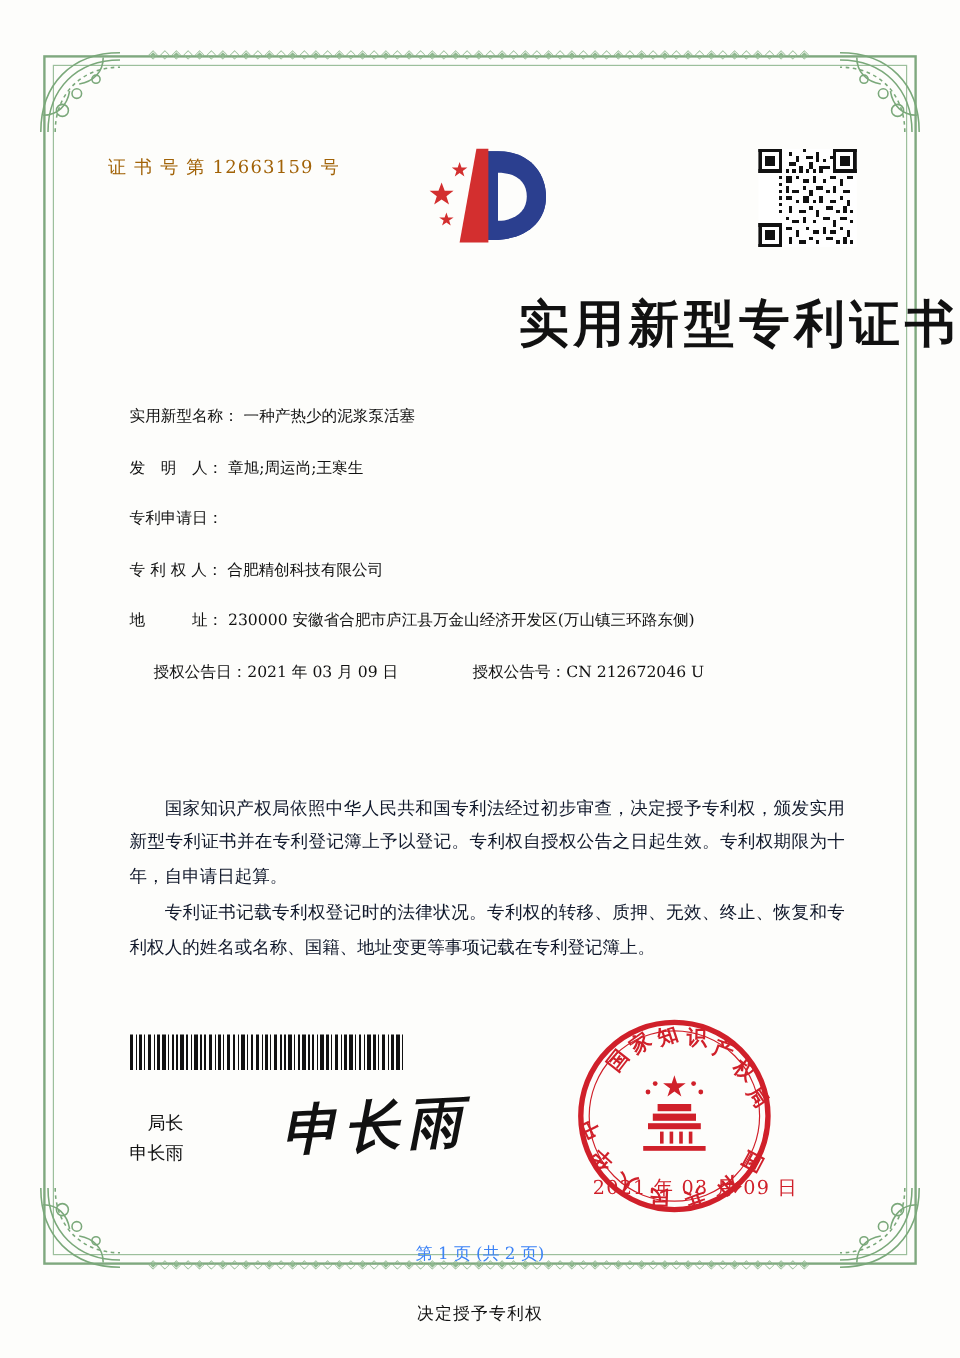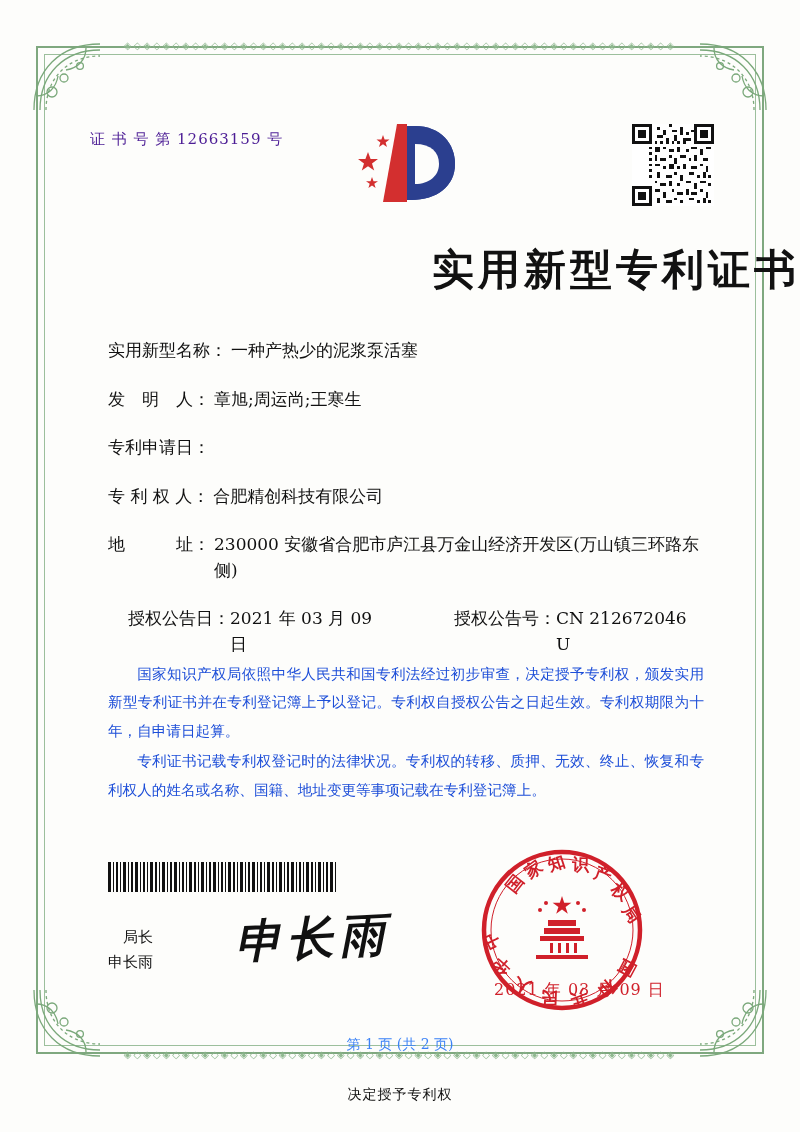--- a/index.html
+++ b/index.html
@@ -63,21 +63,21 @@
   .edge-top    { left: 120px; right: 120px; top: 41px; text-align: center; }
   .edge-bottom { left: 120px; right: 120px; bottom: 72px; text-align: center; }
 
   
   .cert-no {
     position: absolute;
     left: 90px;
     top: 130px;
     font-size: 15px;
     letter-spacing: 1px;
-    color: #4c1d95;
+    color: #a16207;
     font-family: "DejaVu Serif", "Liberation Serif", serif;
   }
 
   .logo {
     position: absolute;
     left: 345px;
     top: 118px;
     width: 120px;
     height: 100px;
   }
@@ -102,21 +102,21 @@
     color: #111;
     font-family: "DejaVu Serif", "Liberation Serif", serif;
   }
 
   
   .fields {
     position: absolute;
     left: 108px;
     right: 96px;
     top: 338px;
-    font-size: 17px;
+    font-size: 13px;
     color: #111;
     font-family: "DejaVu Serif", "Liberation Serif", serif;
   }
   .field-row {
     display: flex;
     align-items: flex-start;
     margin-bottom: 23px;
     line-height: 1.5;
   }
   .field-label {
@@ -138,21 +138,21 @@
   }
 
   
   .paragraphs {
     position: absolute;
     left: 108px;
     right: 96px;
     top: 660px;
     font-size: 14.6px;
     line-height: 1.95;
-    color: #1d4ed8;
+    color: #0f172a;
     text-align: justify;
     font-family: "DejaVu Serif", "Liberation Serif", serif;
   }
   .paragraphs p {
     margin: 0 0 2px 0;
     text-indent: 2em;
   }
 
   
   .barcode {

